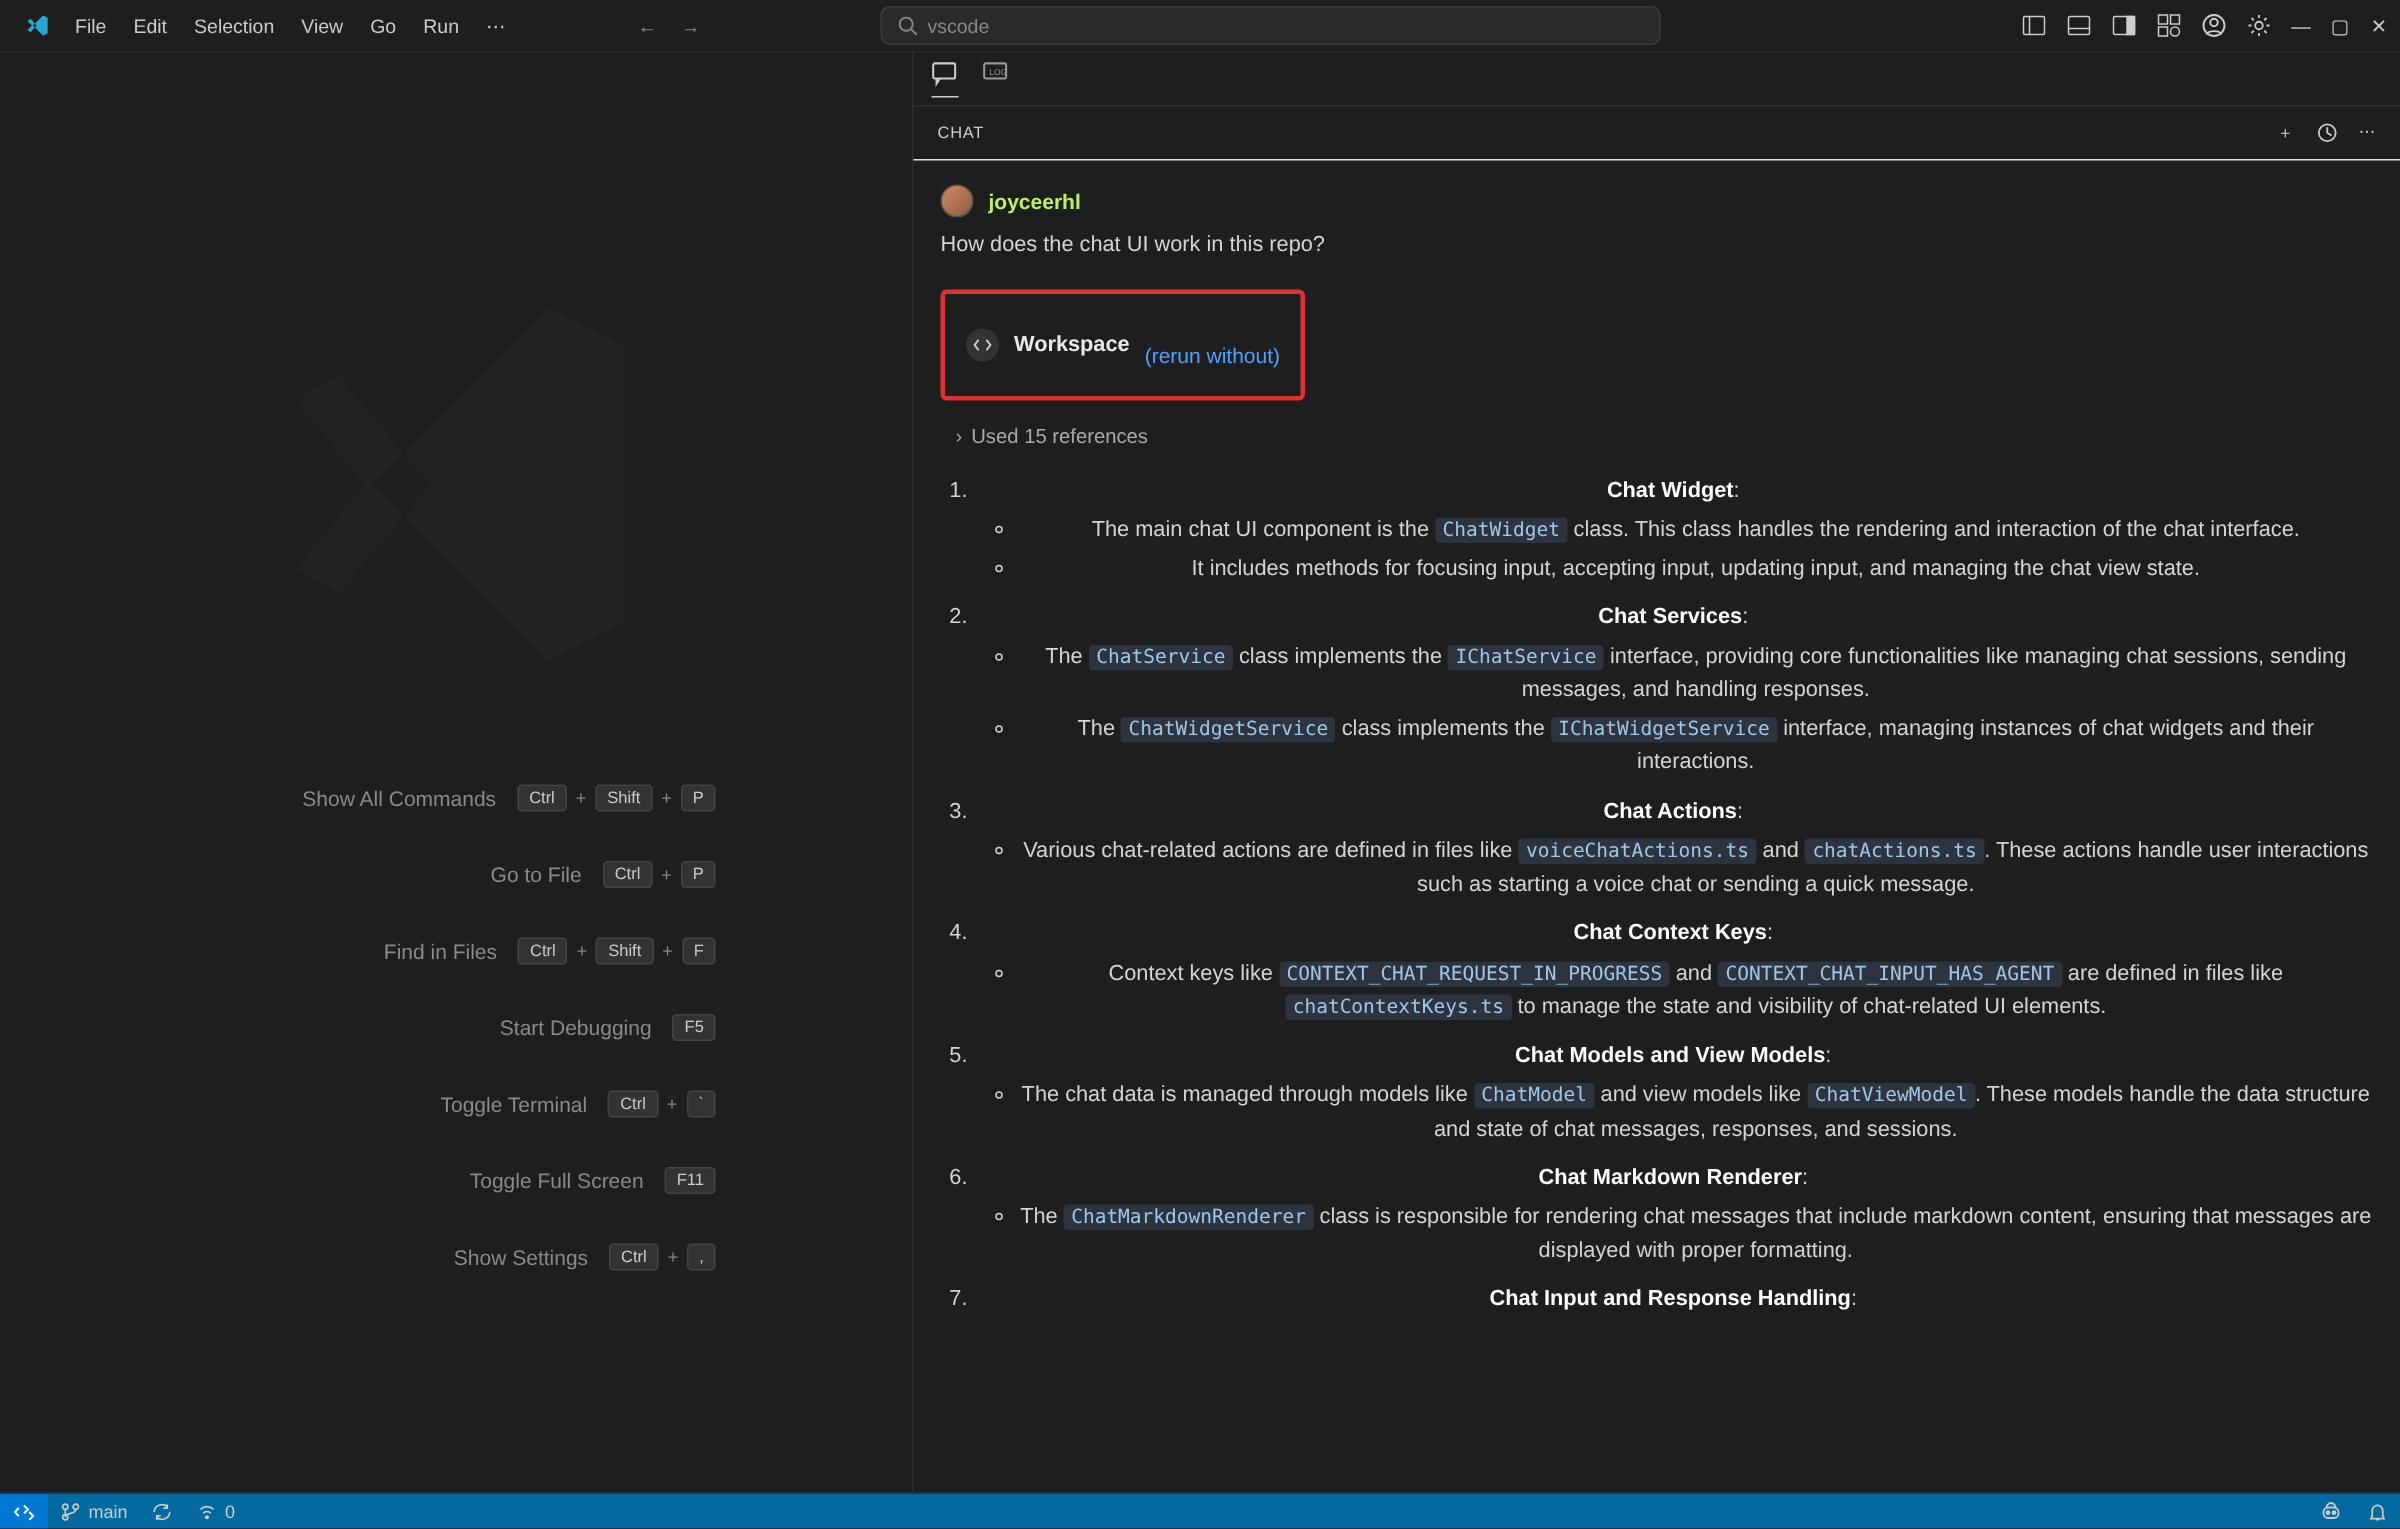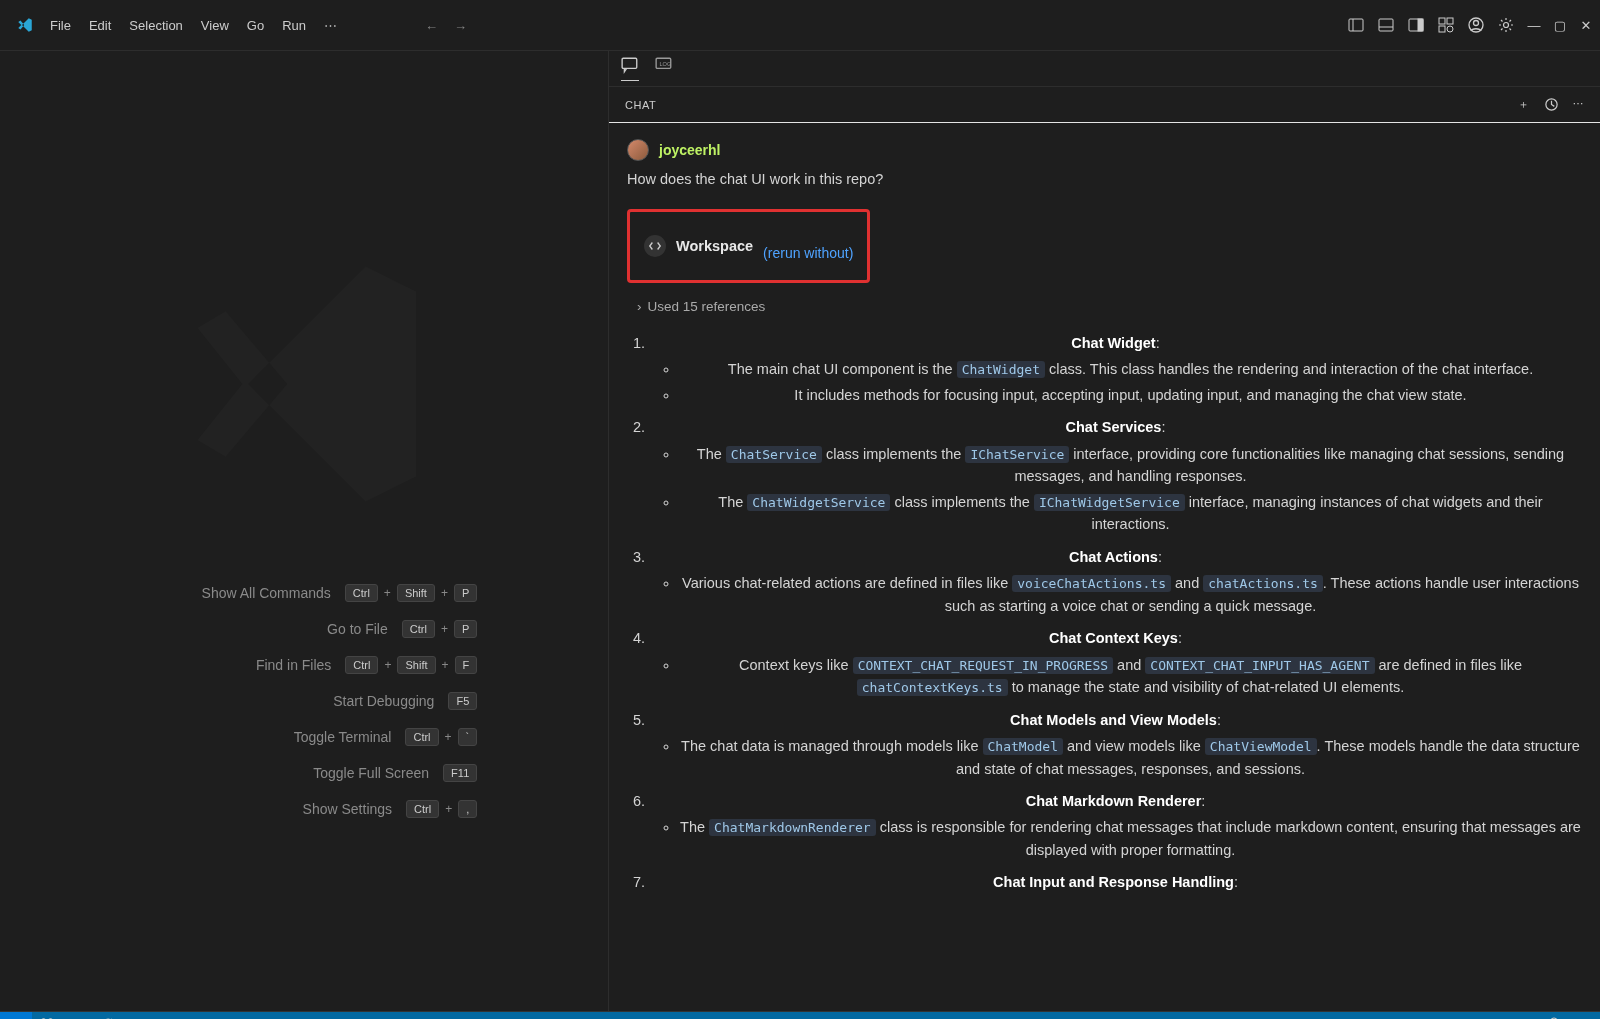--- a/index.html
+++ b/index.html
@@ -9,21 +9,21 @@
   color: #cccccc;
   width: 1600px;
   height: 1019px;
   overflow: hidden;
   position: relative;
   font-size: 13px;
 }
 
 
 .titlebar {
-  height: 51px;
+  height: 35px;
   background: #1e1e1e;
   display: flex;
   align-items: center;
   padding: 0 8px;
   border-bottom: 1px solid #2d2d2d;
 }
 .app-icon { width: 18px; height: 18px; margin: 0 8px; }
 .menu { display: flex; gap: 2px; }
 .menu-item { padding: 4px 8px; color: #cccccc; font-size: 13px; cursor: pointer; border-radius: 4px; }
 .nav-arrows { display: flex; gap: 16px; margin-left: 80px; }
@@ -55,21 +55,21 @@
   align-items: center;
   justify-content: center;
   position: relative;
 }
 .watermark-logo {
   width: 280px;
   height: 280px;
   opacity: 0.35;
   margin-bottom: 60px;
 }
-.shortcuts { display: flex; flex-direction: column; gap: 18px; color: #8a8a8a; font-size: 14px; }
+.shortcuts { display: flex; flex-direction: column; gap: 33px; color: #8a8a8a; font-size: 14px; }
 .shortcut-row { display: flex; align-items: center; justify-content: flex-end; gap: 14px; }
 .shortcut-label { text-align: right; width: 200px; }
 .keys { display: flex; gap: 6px; align-items: center; }
 .key { background: #333; border: 1px solid #444; border-radius: 3px; padding: 2px 7px; font-size: 11px; color: #ccc; min-width: 18px; text-align: center; }
 .key-plus { color: #888; font-size: 12px; }
 
 
 .chat-panel {
   flex: 1;
   border-left: 1px solid #2d2d2d;
@@ -155,20 +155,27 @@
     <div class="menu-item">Edit</div>
     <div class="menu-item">Selection</div>
     <div class="menu-item">View</div>
     <div class="menu-item">Go</div>
     <div class="menu-item">Run</div>
     <div class="menu-item">⋯</div>
   </div>
   <div class="nav-arrows">
     <span class="nav-arrow">←</span>
     <span class="nav-arrow">→</span>
+  </div>
+  <div class="search-box">
+    <svg width="14" height="14" viewBox="0 0 16 16" fill="none" stroke="#888" stroke-width="1.5">
+        <circle cx="7" cy="7" r="5"></circle>
+        <line x1="11" y1="11" x2="15" y2="15"></line>
+      </svg>
+    <span>vscode</span>
   </div>
   <div class="titlebar-right">
     <svg width="16" height="16" viewBox="0 0 16 16" fill="none" stroke="#ccc">
         <rect x="1" y="2" width="14" height="12" rx="1"></rect>
         <line x1="5" y1="2" x2="5" y2="14"></line>
       </svg>
     <svg width="16" height="16" viewBox="0 0 16 16" fill="none" stroke="#ccc">
         <rect x="1" y="2" width="14" height="12" rx="1"></rect>
         <line x1="1" y1="10" x2="15" y2="10"></line>
       </svg>

